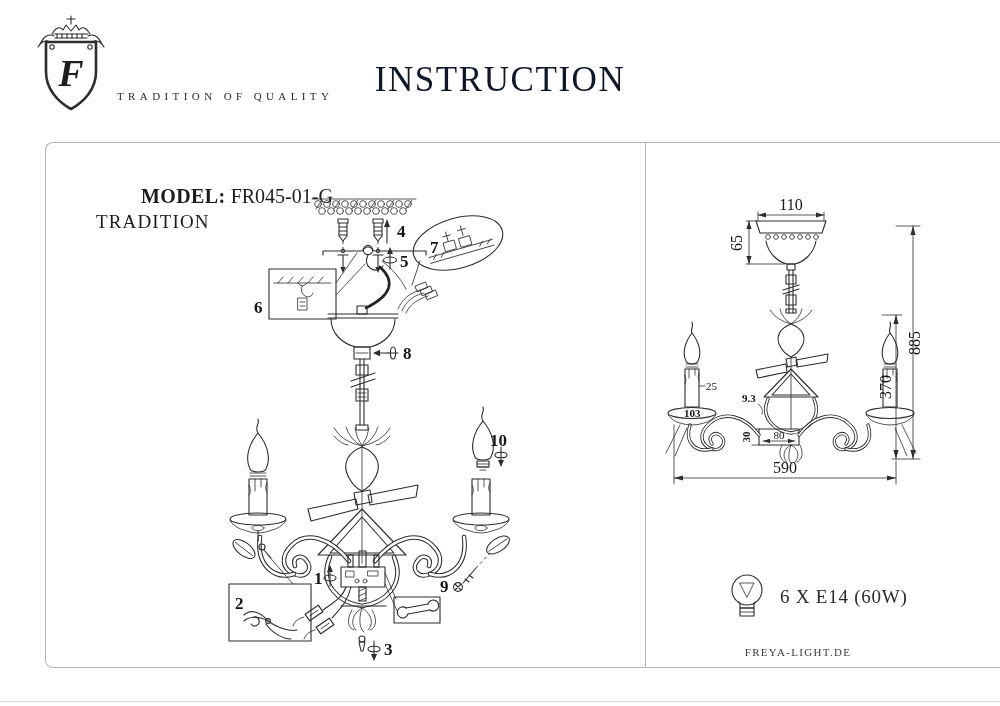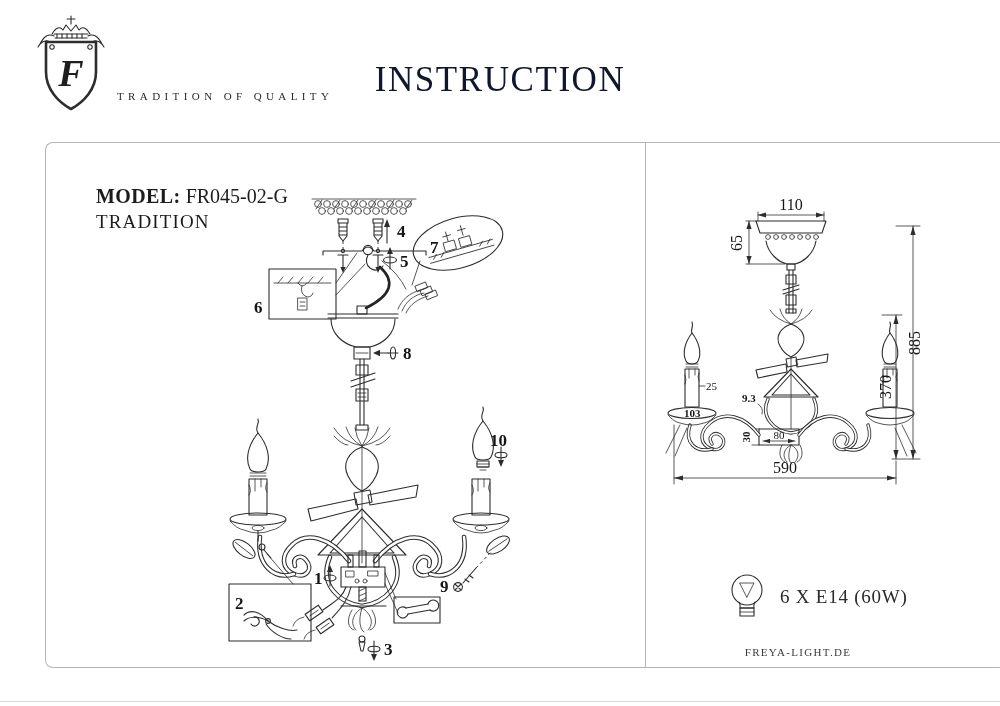--- a/index.html
+++ b/index.html
@@ -13,21 +13,21 @@
   .tagline{position:absolute;left:85px;top:76px;font-size:11px;letter-spacing:0.40em;
            color:#2a2a2a;white-space:nowrap;text-align:right;}
   .doc-title{position:absolute;left:330px;top:60px;width:340px;text-align:center;
              font-size:35px;letter-spacing:0.045em;color:#0f172a;white-space:nowrap;}
   
   .panel{position:absolute;top:142px;height:526px;border:1px solid #b5b5b5;box-sizing:border-box;}
   .panel-left{left:45px;width:601px;border-radius:8px 0 0 8px;border-right:none;}
   .panel-right{left:645px;width:362px;border-radius:0 8px 8px 0;}
   .model-block{position:absolute;left:50px;top:40px;line-height:26px;}
   .model-line1{font-size:20px;}
-  .model-label{font-weight:bold;letter-spacing:0.02em;}
+  .model-label{font-weight:bold;letter-spacing:0.02em;margin-left:45px;}
   .model-type{font-size:19px;letter-spacing:0.06em;}
   .diagram{position:absolute;left:0;top:0;}
   .page-edge{position:absolute;left:0;top:701px;width:1000px;height:1px;background:#d9d9d9;}
   
   .ln{fill:none;stroke:#2d2d2d;stroke-width:1.1;stroke-linecap:round;stroke-linejoin:round;}
   .lnt{fill:none;stroke:#2d2d2d;stroke-width:0.8;stroke-linecap:round;stroke-linejoin:round;}
   .lnb{fill:none;stroke:#232323;stroke-width:2.6;stroke-linecap:round;}
   .dsh{fill:none;stroke:#2d2d2d;stroke-width:0.9;stroke-dasharray:3 3;}
   .fl{fill:#2d2d2d;stroke:none;}
   .t1{fill:none;stroke:#2d2d2d;stroke-width:4.6;stroke-linecap:round;stroke-linejoin:round;}
@@ -67,21 +67,21 @@
     </svg>
     <div class="tagline">TRADITION OF QUALITY</div>
   </div>
 
   <div class="doc-title">INSTRUCTION</div>
 
   <div class="panel panel-left">
     <div class="model-block">
       <div class="model-line1">
         <span class="model-label">MODEL:</span>
-        <span class="model-value">FR045-02-G</span>
+        <span class="model-value">FR045-01-G</span>
       </div>
       <div class="model-type">TRADITION</div>
     </div>
 
     <svg class="diagram" width="599" height="524" viewBox="0 0 599 524">
 
       <g class="lnt">
         <path d="M266,56 L370,56"></path>
         <circle cx="272" cy="61" r="3.4"></circle>
           <circle cx="281" cy="61" r="3.4"></circle>

